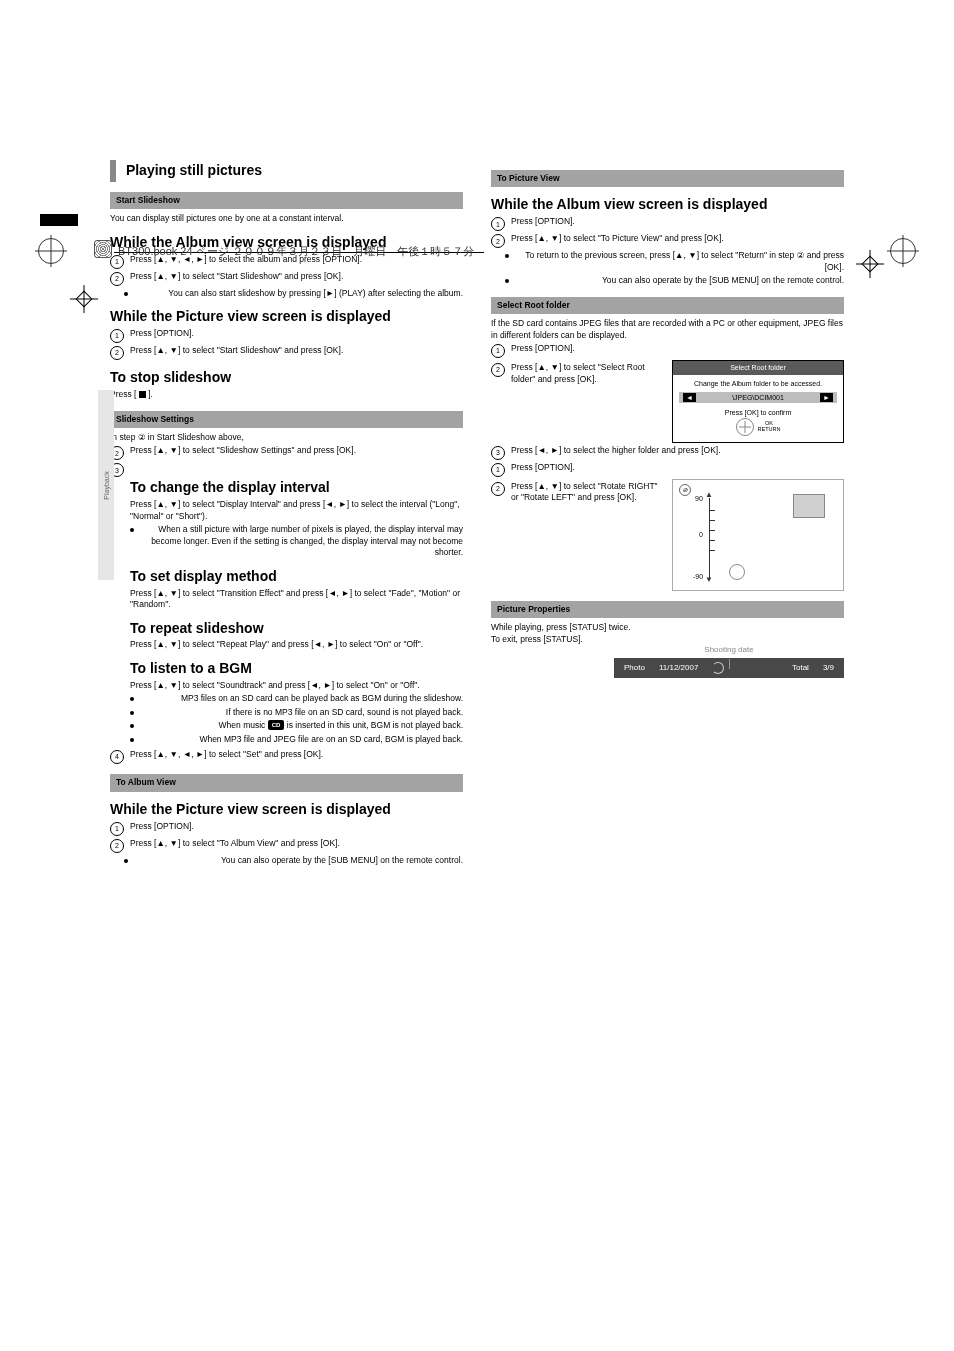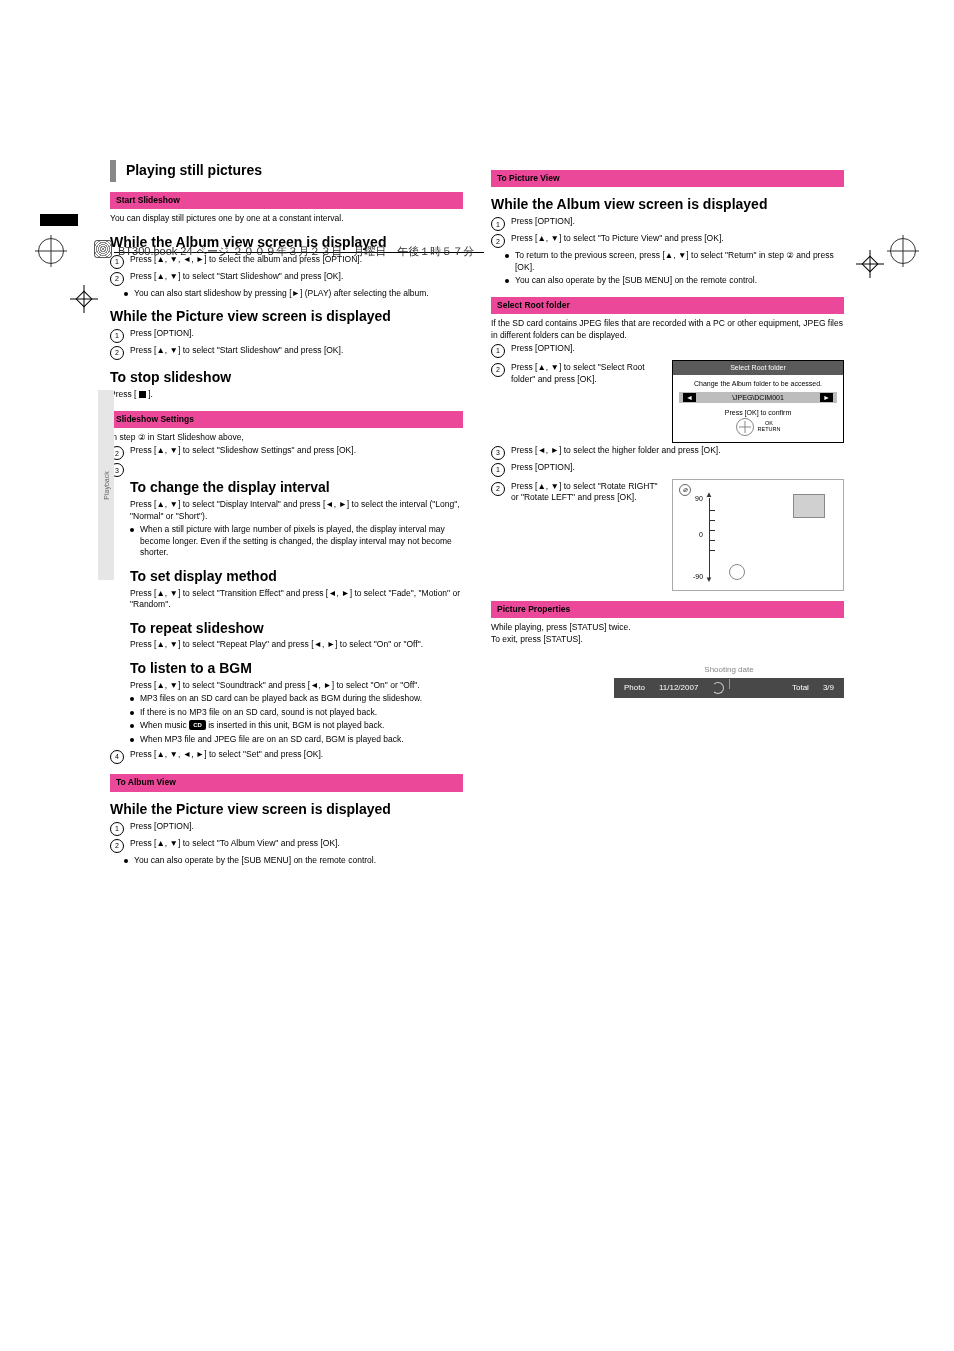--- a/index.html
+++ b/index.html
@@ -105,21 +105,21 @@
     transform: rotate(-90deg);
     font-size: 7px;
     color: #666;
     white-space: nowrap;
   }
   .col {
     flex: 1 1 0;
     min-width: 0;
   }
   .section-title {
-    background: #ec4899;
+    background: #a3a3a3;
     font-weight: bold;
     padding: 3px 6px;
     margin: 10px 0 4px 0;
     font-size: 8.5px;
   }
   .tall-bar {
     width: 6px;
     height: 22px;
     background: #888;
     display: inline-block;
@@ -149,22 +149,22 @@
     font-size: 7px;
     display: flex;
     align-items: center;
     justify-content: center;
     flex-shrink: 0;
     margin-top: 1px;
   }
   .step-body { flex: 1; }
   .bullet {
     display: flex;
-    gap: 6px;
     margin: 2px 0 2px 14px;
+    text-align: right;
   }
   .bullet .dot {
     width: 4px; height: 4px; background: #000; border-radius: 50%;
     flex-shrink: 0; margin-top: 4px;
   }
   .bullet .body { flex: 1; }
   .stop-sq { display:inline-block; width:7px; height:7px; background:#000; vertical-align:-1px; }
   .cd-badge {
     display: inline-block;
     background: #000;
@@ -295,21 +295,21 @@
   .rot-fig .rot-ic {
     position: absolute;
     bottom: 10px; left: 56px;
     width: 14px; height: 14px;
     border: 1px solid #888;
     border-radius: 50%;
     position: absolute;
   }
 
   .props-bar {
-    margin-top: 20px;
+    margin-top: 0;
     margin-left: auto;
     width: 230px;
     text-align: center;
   }
   .props-bar .shoot {
     font-size: 8px;
     color: #888;
     margin-bottom: 2px;
     position: relative;
   }

